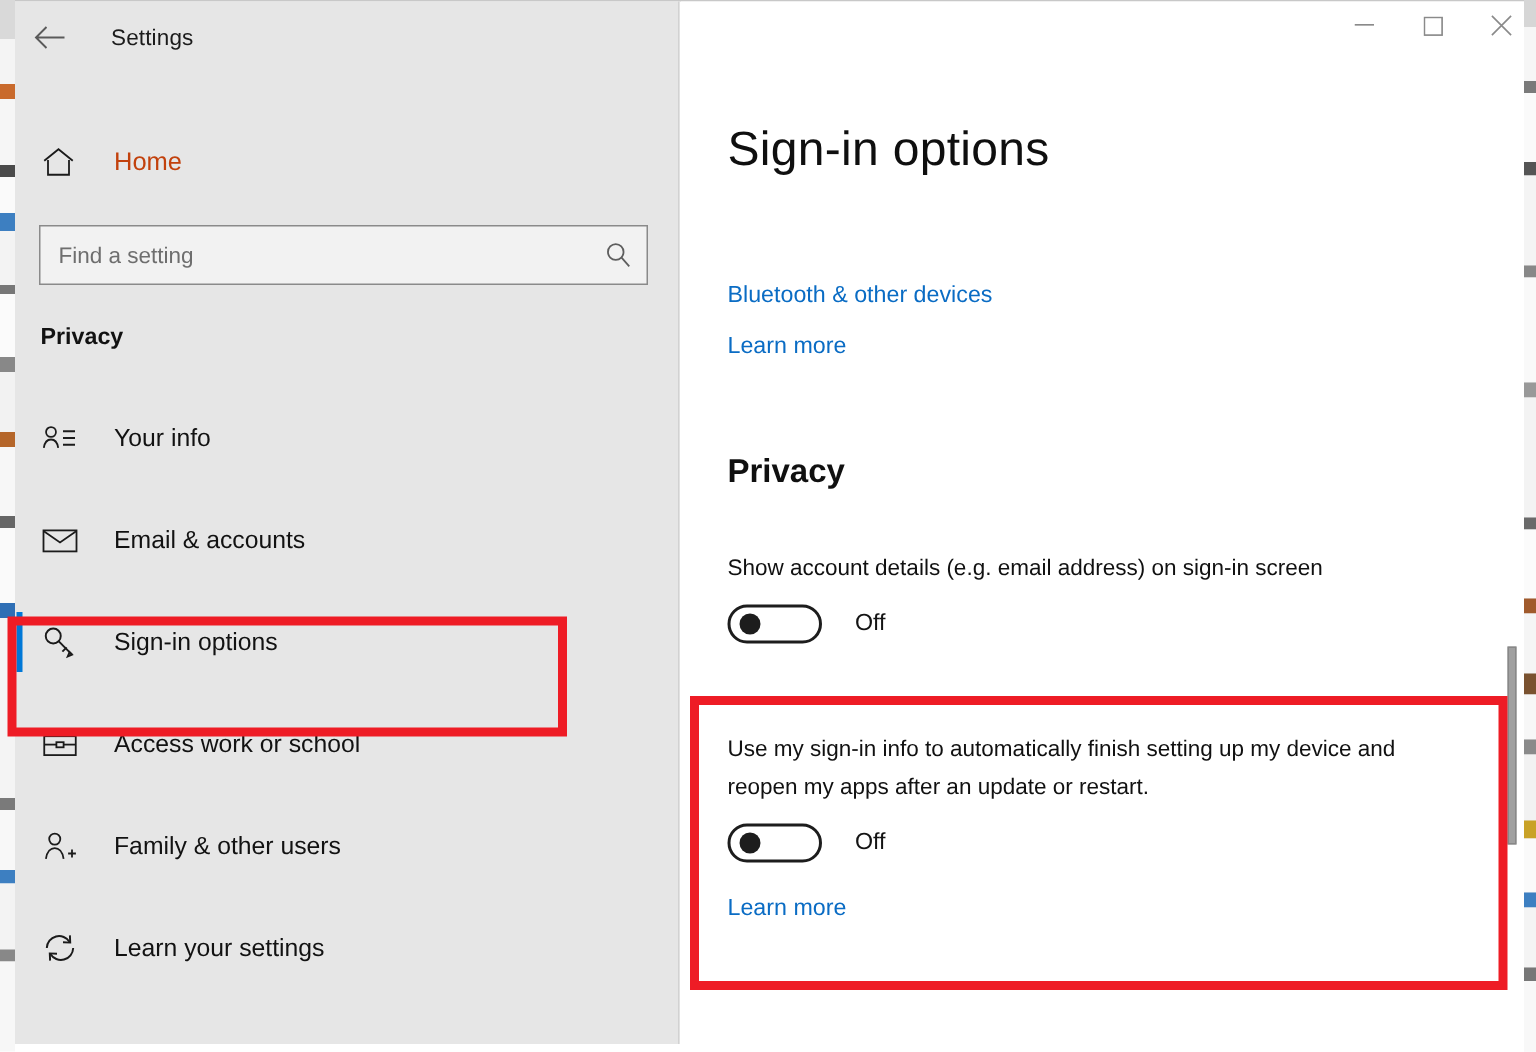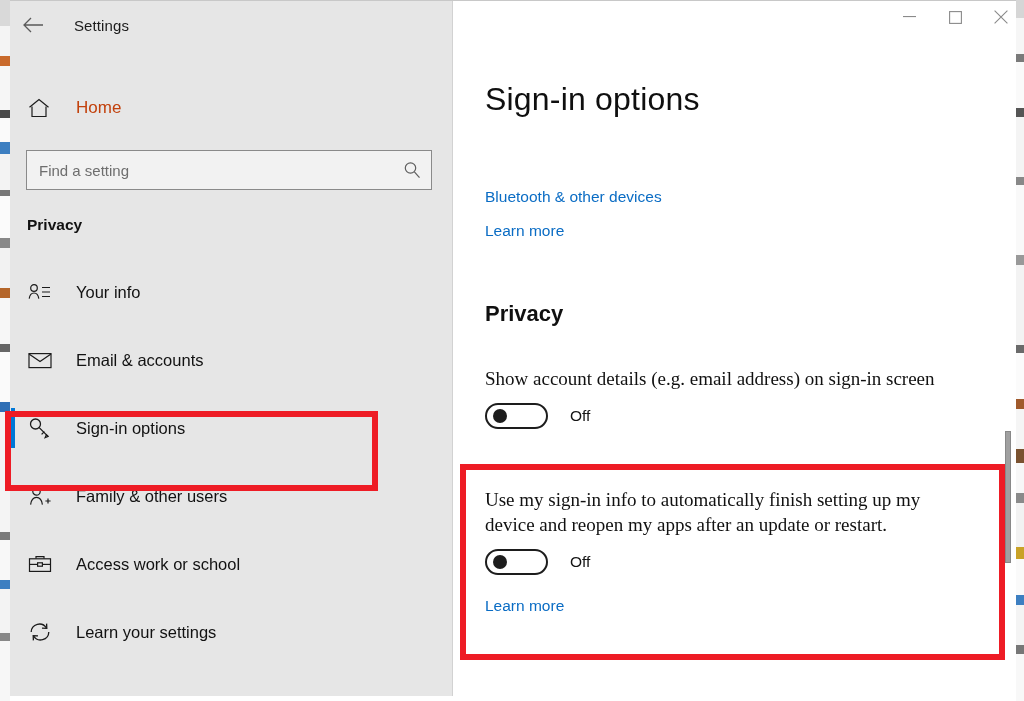--- a/index.html
+++ b/index.html
@@ -187,24 +187,23 @@
     font-size: 22px;
     color: #101010;
   }
 
   .setting-1 {
     position: absolute;
     left: 31px; top: 365px;
     width: 470px;
   }
   .setting-desc {
-    font-size: 19px;
+    font-size: 15px;
     line-height: 25px;
     color: #111;
-    font-family: Liberation Serif, serif;
   }
 
   .toggle-row {
     display: flex;
     align-items: center;
     margin-top: 12px;
   }
   .toggle {
     width: 63px; height: 26px;
     border: 2px solid #1d1d1d;
@@ -368,39 +367,39 @@
               <path d="M11.2 10.6 L20 19.4"></path>
               <path d="M16.4 14.6 L13.6 17.4"></path>
               <path d="M20 19.4 L17.2 20.6 L18.4 17.8 Z" fill="none"></path>
             </svg>
           </span>
           <span class="lbl">Sign-in options</span>
         </div>
 
         <div class="nav-item">
           <span class="ic">
-            <svg width="24" height="21" viewBox="0 0 24 21" fill="none" stroke="#1b1b1b" stroke-width="1.2">
-              <circle cx="8.5" cy="5.4" r="3.7"></circle>
-              <path d="M2.6 18.6 C3.3 13.6 5.9 11.4 8.5 11.4 C11.1 11.4 13.7 13.6 14.4 18.6"></path>
-              <path d="M17.4 15 H22.6 M20 12.4 V17.6"></path>
-            </svg>
-          </span>
-          <span class="lbl">Family &amp; other users</span>
-        </div>
-
-        <div class="nav-item">
-          <span class="ic">
             <svg width="24" height="20" viewBox="0 0 24 20" fill="none" stroke="#1b1b1b" stroke-width="1.2">
               <path d="M8 4.5 V2.6 H16 V4.5"></path>
               <rect x="1.5" y="4.8" width="21" height="12.6"></rect>
               <path d="M1.5 10.4 H22.5"></path>
               <rect x="9.6" y="8.8" width="4.8" height="3.4" fill="#e6e6e6"></rect>
             </svg>
           </span>
           <span class="lbl">Access work or school</span>
+        </div>
+
+        <div class="nav-item">
+          <span class="ic">
+            <svg width="24" height="21" viewBox="0 0 24 21" fill="none" stroke="#1b1b1b" stroke-width="1.2">
+              <circle cx="8.5" cy="5.4" r="3.7"></circle>
+              <path d="M2.6 18.6 C3.3 13.6 5.9 11.4 8.5 11.4 C11.1 11.4 13.7 13.6 14.4 18.6"></path>
+              <path d="M17.4 15 H22.6 M20 12.4 V17.6"></path>
+            </svg>
+          </span>
+          <span class="lbl">Family &amp; other users</span>
         </div>
 
         <div class="nav-item">
           <span class="ic">
             <svg width="24" height="22" viewBox="0 0 24 22" fill="none" stroke="#1b1b1b" stroke-width="1.3">
               <path d="M3.2 11 A8.2 8.2 0 0 1 18.4 7"></path>
               <path d="M20.8 11 A8.2 8.2 0 0 1 5.6 15"></path>
               <path d="M18.6 2.6 L18.8 7.4 L14 7.2"></path>
               <path d="M5.4 19.4 L5.2 14.6 L10 14.8"></path>
             </svg>

